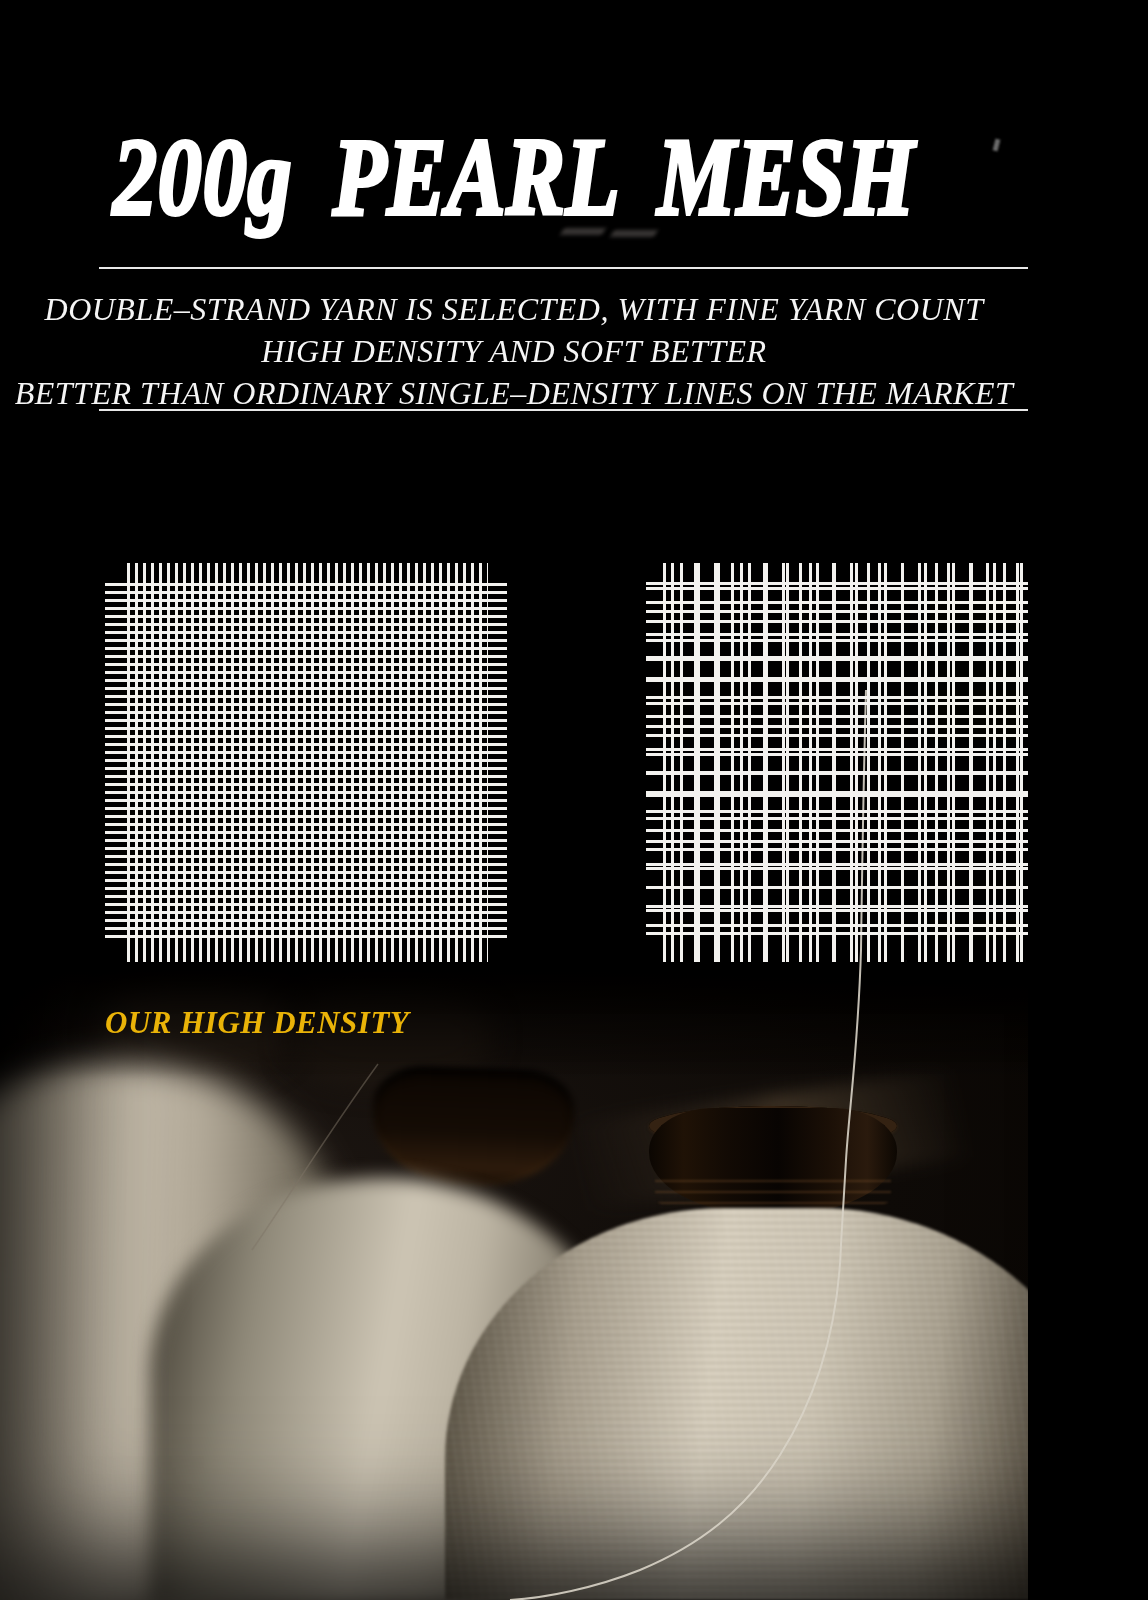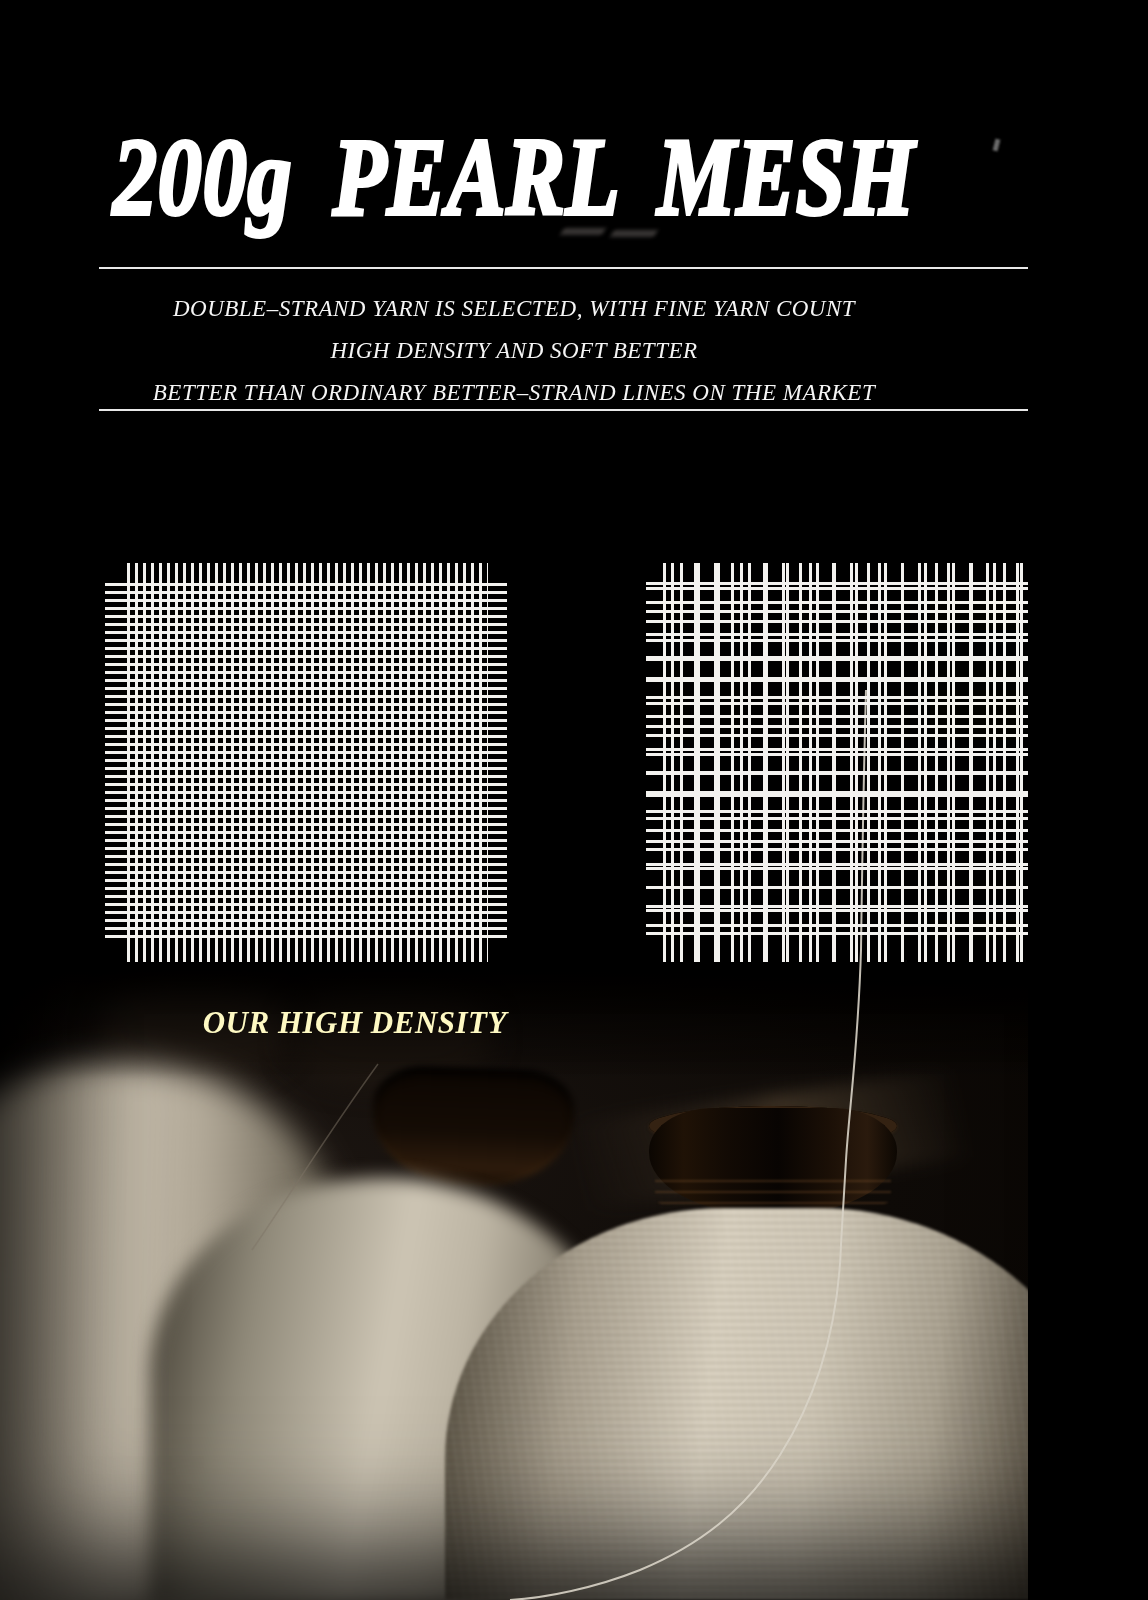--- a/index.html
+++ b/index.html
@@ -16,21 +16,21 @@
     letter-spacing:1px; word-spacing:22px;
     transform:scaleX(0.80); transform-origin:50% 50%;
     white-space:nowrap; z-index:5;
   }
   
   .divider{position:absolute; left:99px; width:954px; height:2px; background:#e8e8e8; z-index:5;}
   .divider-top{top:267px;}
   .divider-bottom{top:409px;}
   .intro{
     position:absolute; top:288px; left:0; width:100%;
-    text-align:center; font-style:italic; font-size:23px; line-height:42px;
+    text-align:center; font-style:italic; font-size:32px; line-height:42px;
     color:#f5f5f5; letter-spacing:0.5px; z-index:5;
   }
   .intro div{white-space:nowrap;}
   
   .smudge{position:absolute; background:#4a4644; filter:blur(2px); opacity:.75; transform:skewX(-25deg); z-index:4;}
   .smudge-1{left:562px; top:228px; width:42px; height:7px;}
   .smudge-2{left:612px; top:230px; width:44px; height:7px;}
   .speck{position:absolute; left:994px; top:139px; width:5px; height:12px; background:#6a6a6a; filter:blur(1px); transform:rotate(14deg); z-index:4;}
 
   
@@ -54,21 +54,21 @@
   }
   .mesh-right .v-threads{
     left:17px; top:0; width:360px; height:399px;
     background:
       repeating-linear-gradient(to right,#f3f2ef 0,#f3f2ef 3px,transparent 3px,transparent 17px),
       repeating-linear-gradient(to right,transparent 0,transparent 8px,#f3f2ef 8px,#f3f2ef 11px,transparent 11px,transparent 23px);
   }
   
   .mesh-label{
     position:absolute; top:1005px; font-size:31px; font-weight:bold; font-style:italic;
-    color:#fef9c3; letter-spacing:0.5px; text-align:right; z-index:6; white-space:nowrap;
+    color:#eab308; letter-spacing:0.5px; text-align:left; z-index:6; white-space:nowrap;
   }
   .mesh-label-left{left:105px; width:402px;}
   .mesh-label-right{left:646px; width:396px;}
 
   
   .photo{
     position:absolute; left:0; top:930px; width:1148px; height:670px; z-index:1;
     background:
       linear-gradient(to right,#050302 0%, rgba(5,3,2,0) 6%),
       radial-gradient(90% 80% at 28% 35%, #1a1410 0%, #0e0a07 55%, #070503 100%);
@@ -173,19 +173,19 @@
   <div class="title">200g PEARL MESH</div>
 
   <div class="smudge smudge-1"></div>
   <div class="smudge smudge-2"></div>
   <div class="speck"></div>
 
   <div class="divider divider-top"></div>
   <div class="intro">
     <div>DOUBLE–STRAND YARN IS SELECTED, WITH FINE YARN COUNT</div>
     <div>HIGH DENSITY AND SOFT BETTER</div>
-    <div>BETTER THAN ORDINARY BETTER–STRAND LINES ON THE MARKET</div>
+    <div>BETTER THAN ORDINARY SINGLE–DENSITY LINES ON THE MARKET</div>
   </div>
   <div class="divider divider-bottom"></div>
 
   <div class="mesh-label mesh-label-left">OUR HIGH DENSITY</div>
 
 </div>
 
 </body></html>

